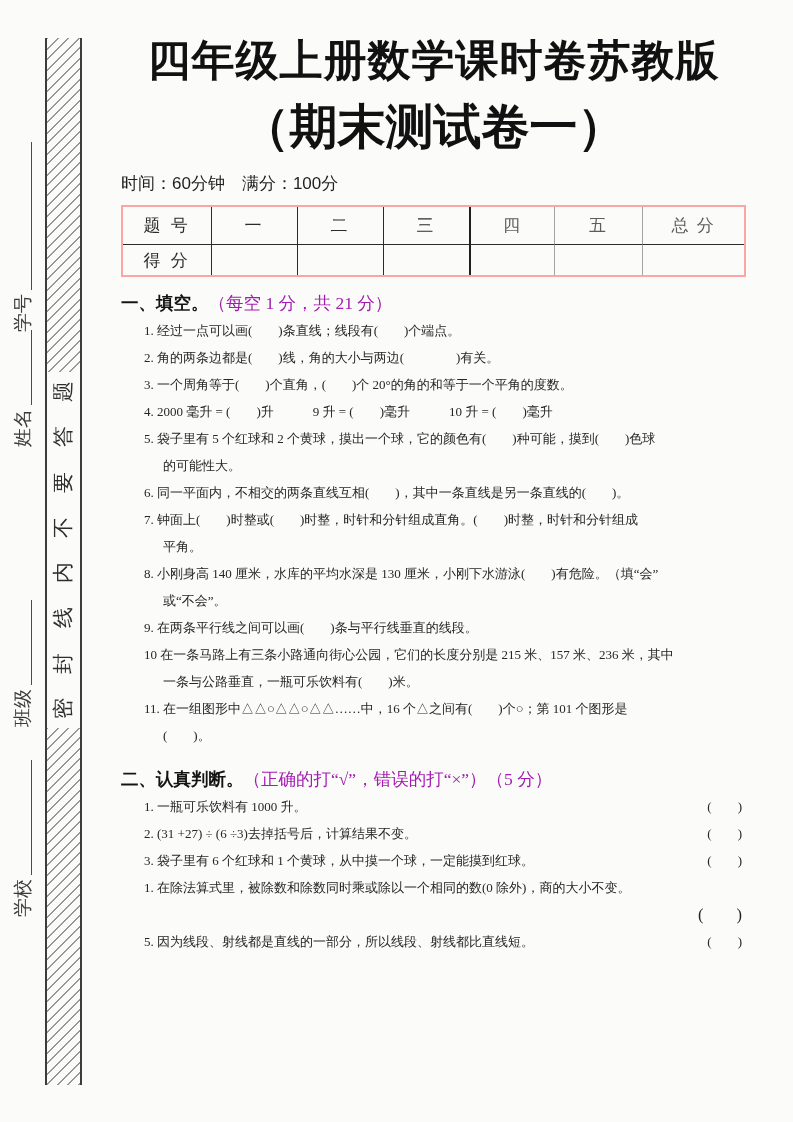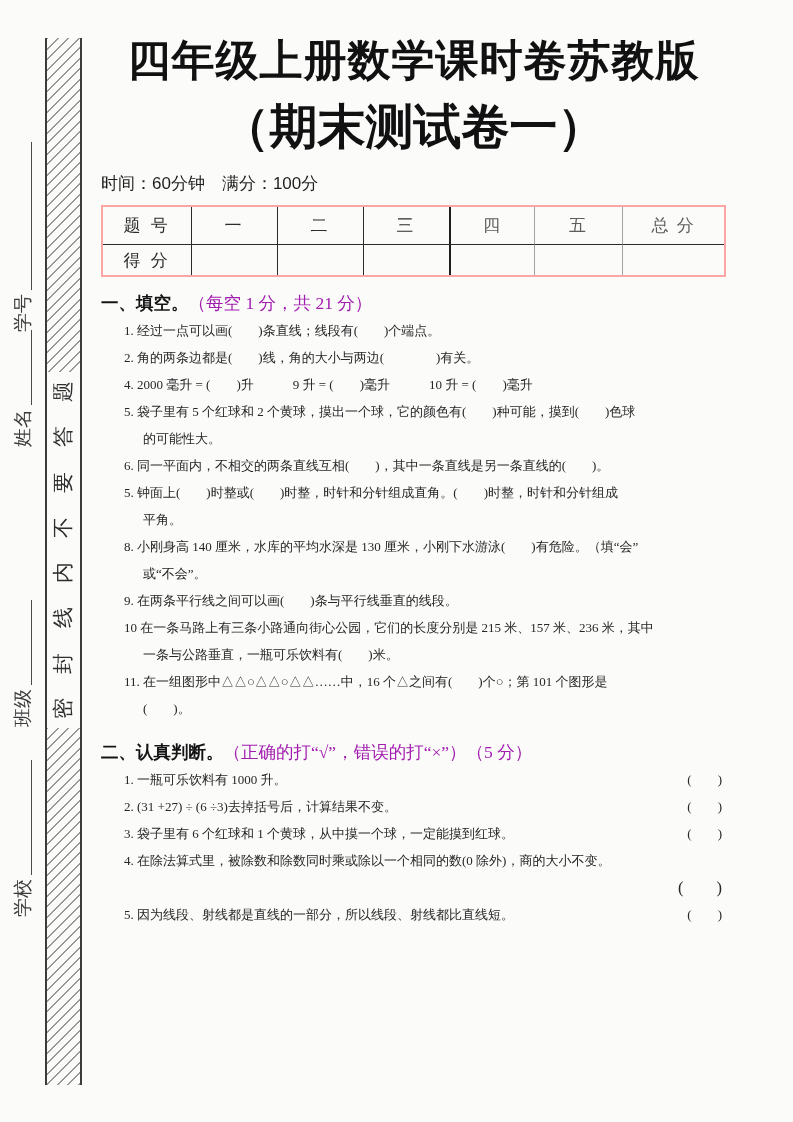--- a/index.html
+++ b/index.html
@@ -37,21 +37,21 @@
     transform:rotate(-90deg); transform-origin:0 0;
     font-size:19px; color:#3a3a3a; white-space:nowrap;
   }
   .side-label .ln { flex:1 1 auto; border-bottom:1.5px solid #4a4a4a; margin:0 0 4px 4px; }
   #lbl-xuehao   { top:332px; left:12px; width:190px; }
   #lbl-xingming { top:447px; left:12px; width:117px; }
   #lbl-banji    { top:727px; left:12px; width:127px; }
   #lbl-xuexiao  { top:917px; left:12px; width:157px; }
 
   
-  .main { position:absolute; left:101px; top:0; width:625px; }
+  .main { position:absolute; left:121px; top:0; width:625px; }
 
   h1.title {
     margin-top:34px; text-align:center; font-size:43px; line-height:1.25;
     font-weight:700; letter-spacing:1px; color:#111;
     font-family:"Liberation Sans", sans-serif;
   }
   h2.subtitle {
     margin-top:8px; text-align:center; font-size:48px; line-height:1.3;
     font-weight:700; color:#111; font-family:"Liberation Sans", sans-serif;
   }
@@ -153,31 +153,34 @@
     <div class="sec-head">
       <span class="hb">一、填空。</span><span class="hn">（每空 1 分，共 21 分）</span>
     </div>
     <div class="q">
         <div>1. 经过一点可以画(　　)条直线；线段有(　　)个端点。</div>
       </div>
     <div class="q">
         <div>2. 角的两条边都是(　　)线，角的大小与两边(　　　　)有关。</div>
       </div>
     <div class="q">
+        <div>3. 一个周角等于(　　)个直角，(　　)个 20°的角的和等于一个平角的度数。</div>
+      </div>
+    <div class="q">
         <div>4. 2000 毫升 = (　　)升　　　9 升 = (　　)毫升　　　10 升 = (　　)毫升</div>
       </div>
     <div class="q">
       <div>5. 袋子里有 5 个红球和 2 个黄球，摸出一个球，它的颜色有(　　)种可能，摸到(　　)色球</div>
       <div class="cont">的可能性大。</div>
     </div>
     <div class="q">
         <div>6. 同一平面内，不相交的两条直线互相(　　)，其中一条直线是另一条直线的(　　)。</div>
       </div>
     <div class="q">
-      <div>5. 钟面上(　　)时整或(　　)时整，时针和分针组成直角。(　　)时整，时针和分针组成</div>
+      <div>7. 钟面上(　　)时整或(　　)时整，时针和分针组成直角。(　　)时整，时针和分针组成</div>
       <div class="cont">平角。</div>
     </div>
     <div class="q">
       <div>8. 小刚身高 140 厘米，水库的平均水深是 130 厘米，小刚下水游泳(　　)有危险。（填“会”</div>
       <div class="cont">或“不会”。</div>
     </div>
     <div class="q">
         <div>9. 在两条平行线之间可以画(　　)条与平行线垂直的线段。</div>
       </div>
     <div class="q">
@@ -198,21 +201,21 @@
     </div>
     <div class="q jq">
       <span class="jt">2. (31 +27) ÷ (6 ÷3)去掉括号后，计算结果不变。</span>
       <span class="jm">(　　)</span>
     </div>
     <div class="q jq">
       <span class="jt">3. 袋子里有 6 个红球和 1 个黄球，从中摸一个球，一定能摸到红球。</span>
       <span class="jm">(　　)</span>
     </div>
     <div class="q">
-      <div>4. 在除法算式里，被除数和除数同时乘或除以一个相同的数(0 除外)，商的大小不变。</div>
+      <div>1. 在除法算式里，被除数和除数同时乘或除以一个相同的数(0 除外)，商的大小不变。</div>
     </div>
     <div class="jm-line">(　　)</div>
     <div class="q jq">
       <span class="jt">5. 因为线段、射线都是直线的一部分，所以线段、射线都比直线短。</span>
       <span class="jm">(　　)</span>
     </div>
 
     <div class="sec-head sec2">
       
     </div>

